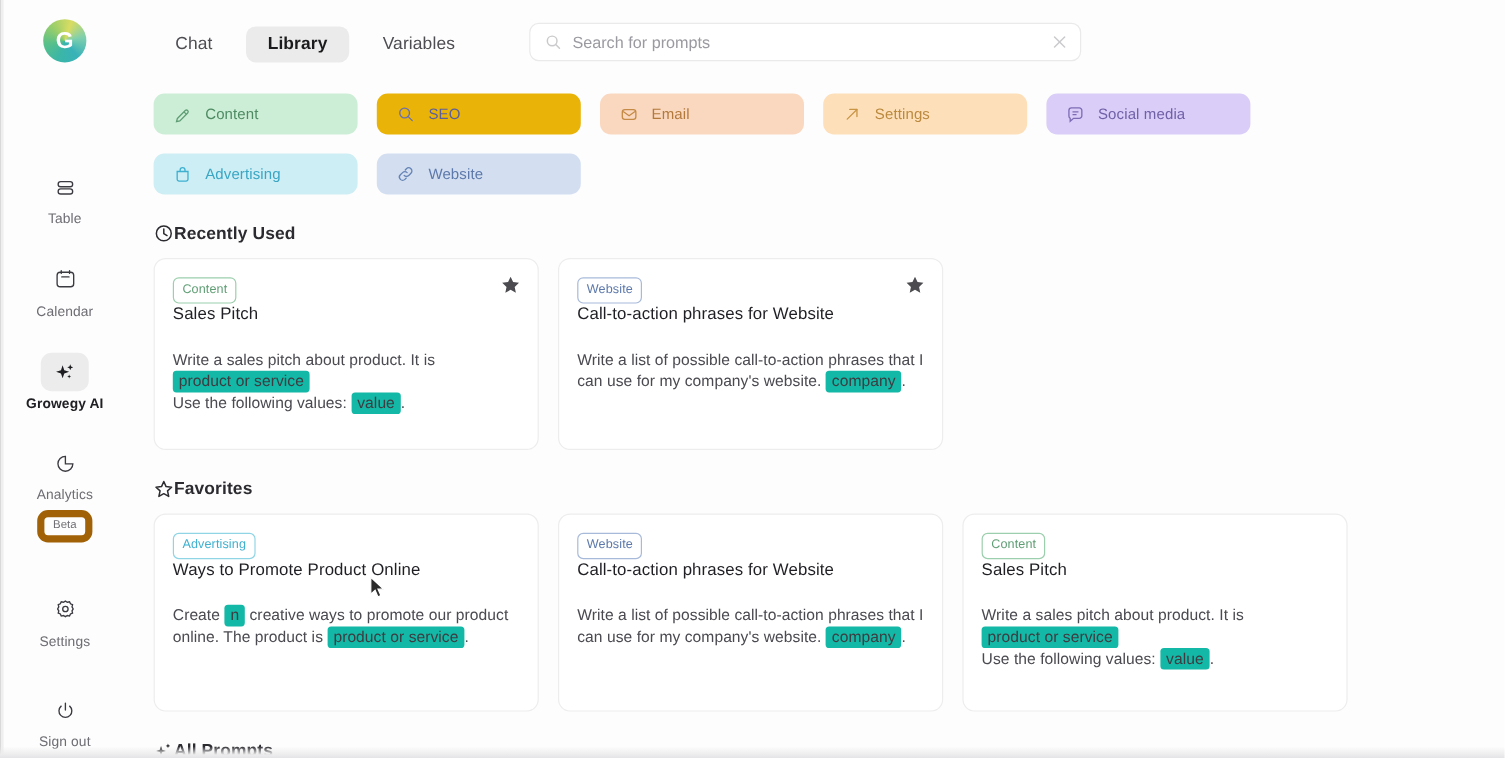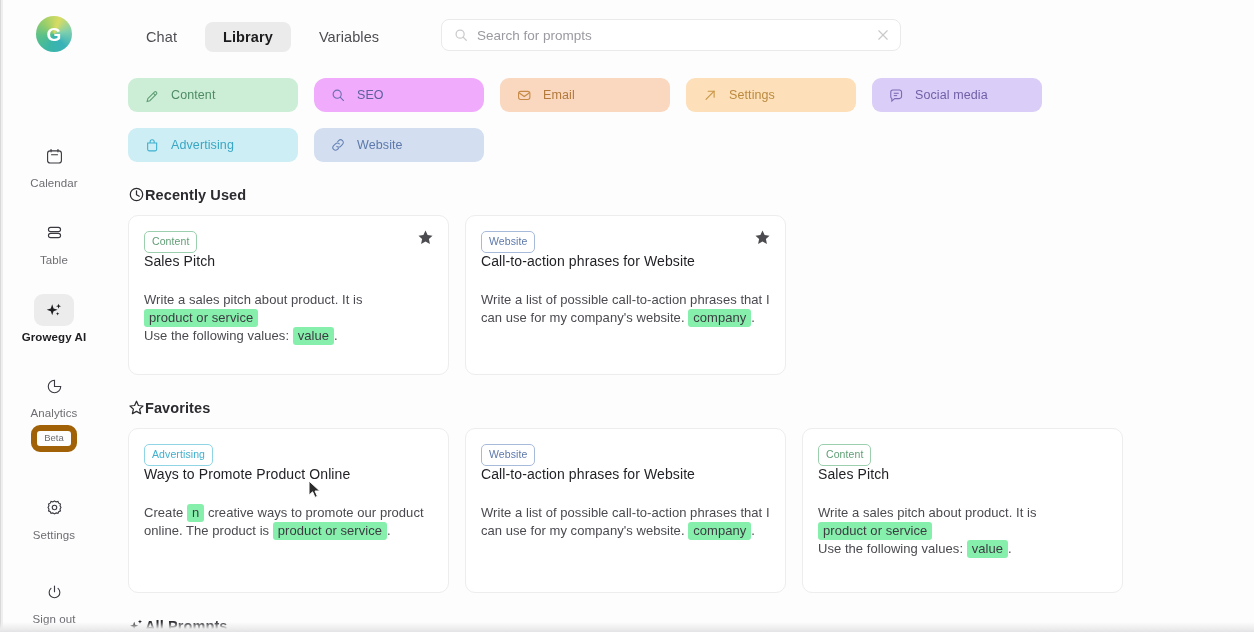--- a/index.html
+++ b/index.html
@@ -128,21 +128,21 @@
     letter-spacing: .1px;
   }
   .card-title {
     font-size: 14px; color: #1f1f24; letter-spacing: .1px;
   }
   .card-body {
     font-size: 13px; color: #4a4a50; line-height: 1.42; margin-top: 22px;
     letter-spacing: .05px;
   }
   .var {
-    background: #86efac; border-radius: 3px; padding: 1px 5px 2px 5px;
+    background: #14b8a6; border-radius: 3px; padding: 1px 5px 2px 5px;
     color: #3c3c41; white-space: nowrap;
   }
   .star {
     position: absolute; right: 14px; top: 13px; width: 17px; height: 17px;
     cursor: pointer;
   }
 
   
   #cursor {
     position: absolute; left: 308px; top: 480px; width: 13px; height: 19px;
@@ -178,37 +178,37 @@
         <line x1="12.8" y1="3.2" x2="3.2" y2="12.8" stroke-linecap="round"></line>
       </svg>
     </div>
   </div>
 
   <div id="sidebar">
 
     <div class="side-item">
       <div class="side-icon-wrap">
         <svg viewBox="0 0 22 22" width="19" height="19" fill="none" stroke="#3a3a40" stroke-width="1.3">
+          <rect x="4" y="5" width="14" height="5" rx="2.5"></rect>
+          <rect x="4" y="12" width="14" height="5" rx="2.5"></rect>
+        </svg>
+      </div>
+      <div class="side-label">Table</div>
+    </div>
+
+    <div class="side-item">
+      <div class="side-icon-wrap">
+        <svg viewBox="0 0 22 22" width="19" height="19" fill="none" stroke="#3a3a40" stroke-width="1.3">
           <rect x="3" y="4.5" width="16" height="14" rx="3"></rect>
           <line x1="7.5" y1="9" x2="14.5" y2="9" stroke-linecap="round"></line>
           <line x1="7" y1="3" x2="7" y2="5.6" stroke-linecap="round"></line>
           <line x1="15" y1="3" x2="15" y2="5.6" stroke-linecap="round"></line>
         </svg>
       </div>
       <div class="side-label">Calendar</div>
-    </div>
-
-    <div class="side-item">
-      <div class="side-icon-wrap">
-        <svg viewBox="0 0 22 22" width="19" height="19" fill="none" stroke="#3a3a40" stroke-width="1.3">
-          <rect x="4" y="5" width="14" height="5" rx="2.5"></rect>
-          <rect x="4" y="12" width="14" height="5" rx="2.5"></rect>
-        </svg>
-      </div>
-      <div class="side-label">Table</div>
     </div>
 
     <div class="side-item active">
       <div class="side-icon-wrap">
         <svg viewBox="0 0 22 22" width="20" height="20" fill="#1d1d22">
           <path d="M9 4.8 L10.5 9.3 L15 10.8 L10.5 12.3 L9 16.8 L7.5 12.3 L3 10.8 L7.5 9.3 Z"></path>
           <path d="M16 4 L16.75 6 L18.75 6.75 L16.75 7.5 L16 9.5 L15.25 7.5 L13.25 6.75 L15.25 6 Z"></path>
           <path d="M15 13.2 L15.5 14.6 L16.9 15.1 L15.5 15.6 L15 17 L14.5 15.6 L13.1 15.1 L14.5 14.6 Z"></path>
         </svg>
       </div>
@@ -251,21 +251,21 @@
   <div id="content">
 
     <div id="chips">
         <div class="chip" style="background: rgb(205, 238, 214); color: rgb(78, 139, 99);">
           <svg viewBox="0 0 17 17" fill="none" stroke="#5f9e74" stroke-width="1.25">
             <path d="M3.2 12.1 L10.6 4.7 a1.6 1.6 0 0 1 2.3 2.3 L5.5 14.4 L2.4 15.2 Z"></path>
             <line x1="9.4" y1="5.9" x2="11.8" y2="8.3"></line>
           </svg>
           <span>Content</span>
         </div>
-        <div class="chip" style="background: #f0abfc; color: rgb(91, 95, 158); border-radius: 12px;">
+        <div class="chip" style="background: #eab308; color: rgb(91, 95, 158);">
           <svg viewBox="0 0 17 17" fill="none" stroke="#6a6fb0" stroke-width="1.25">
             <circle cx="7" cy="7" r="4.6"></circle>
             <line x1="10.4" y1="10.4" x2="14.2" y2="14.2" stroke-linecap="round"></line>
           </svg>
           <span>SEO</span>
         </div>
         <div class="chip" style="background: rgb(250, 216, 192); color: rgb(178, 121, 59);">
           <svg viewBox="0 0 17 17" fill="none" stroke="#c58a45" stroke-width="1.25">
             <rect x="1.8" y="3.8" width="12.8" height="9.2" rx="2.4"></rect>
             <path d="M2.6 5.6 L8.2 9.6 L13.8 5.6"></path>

